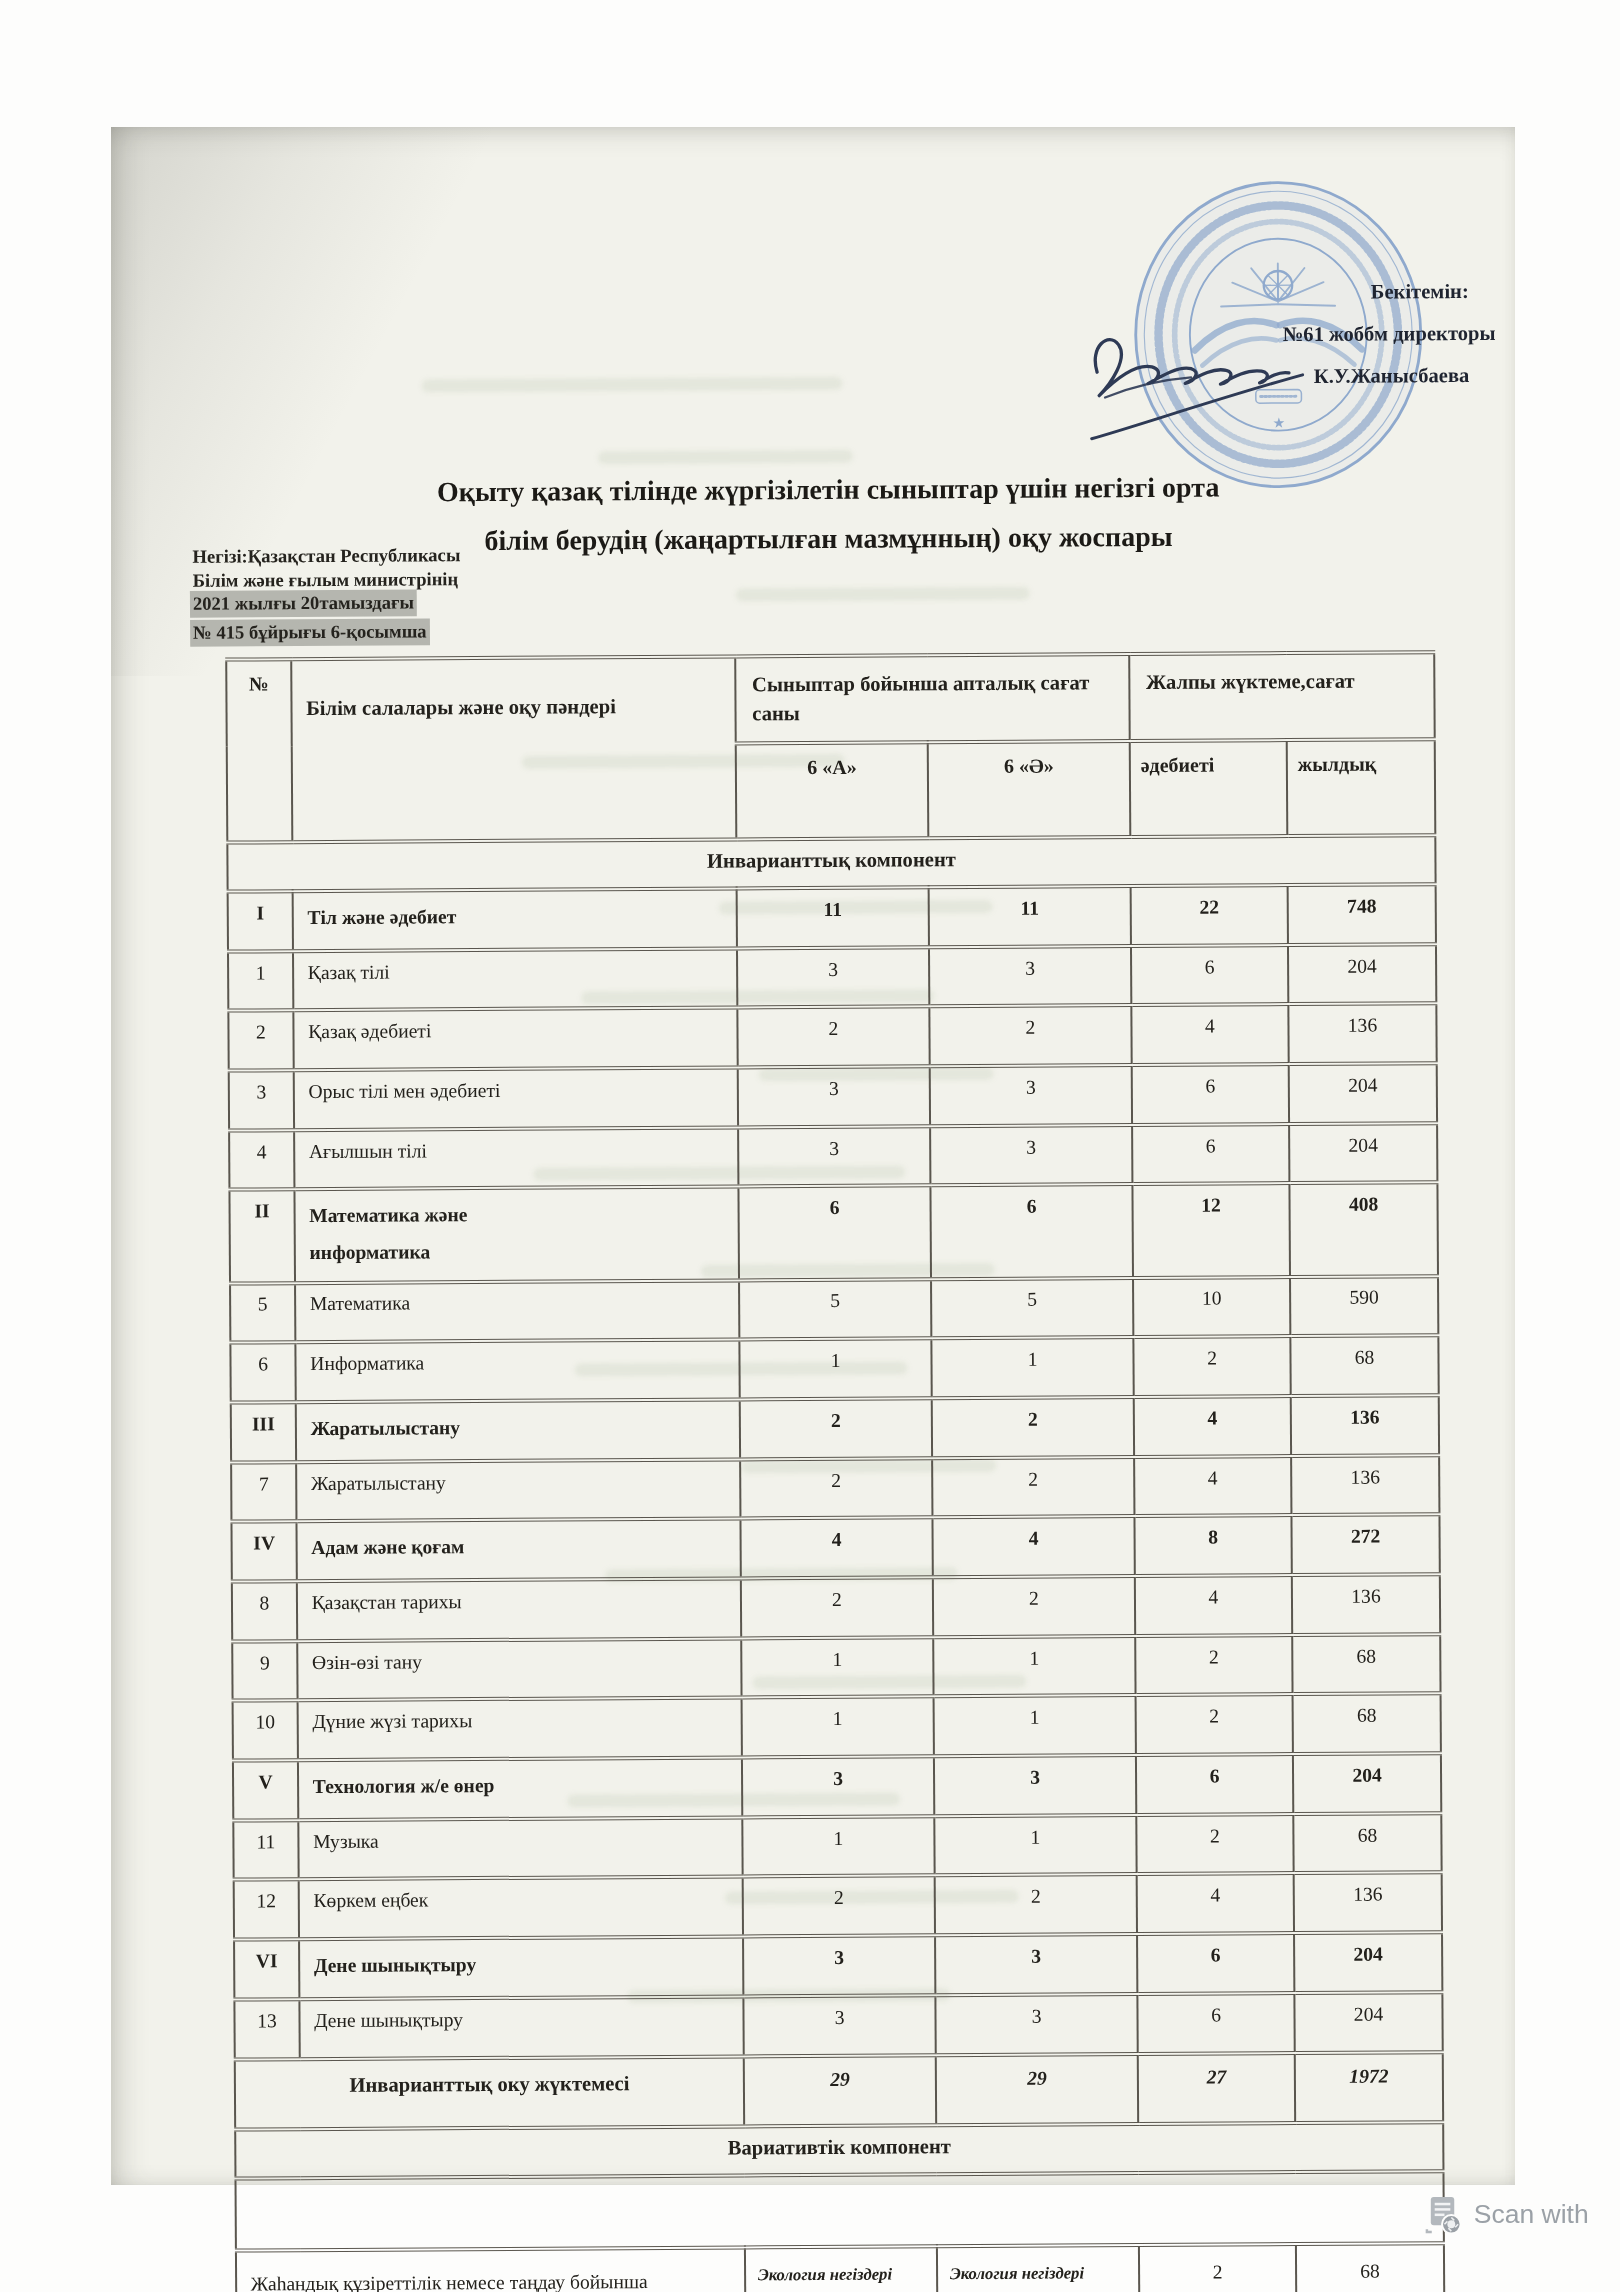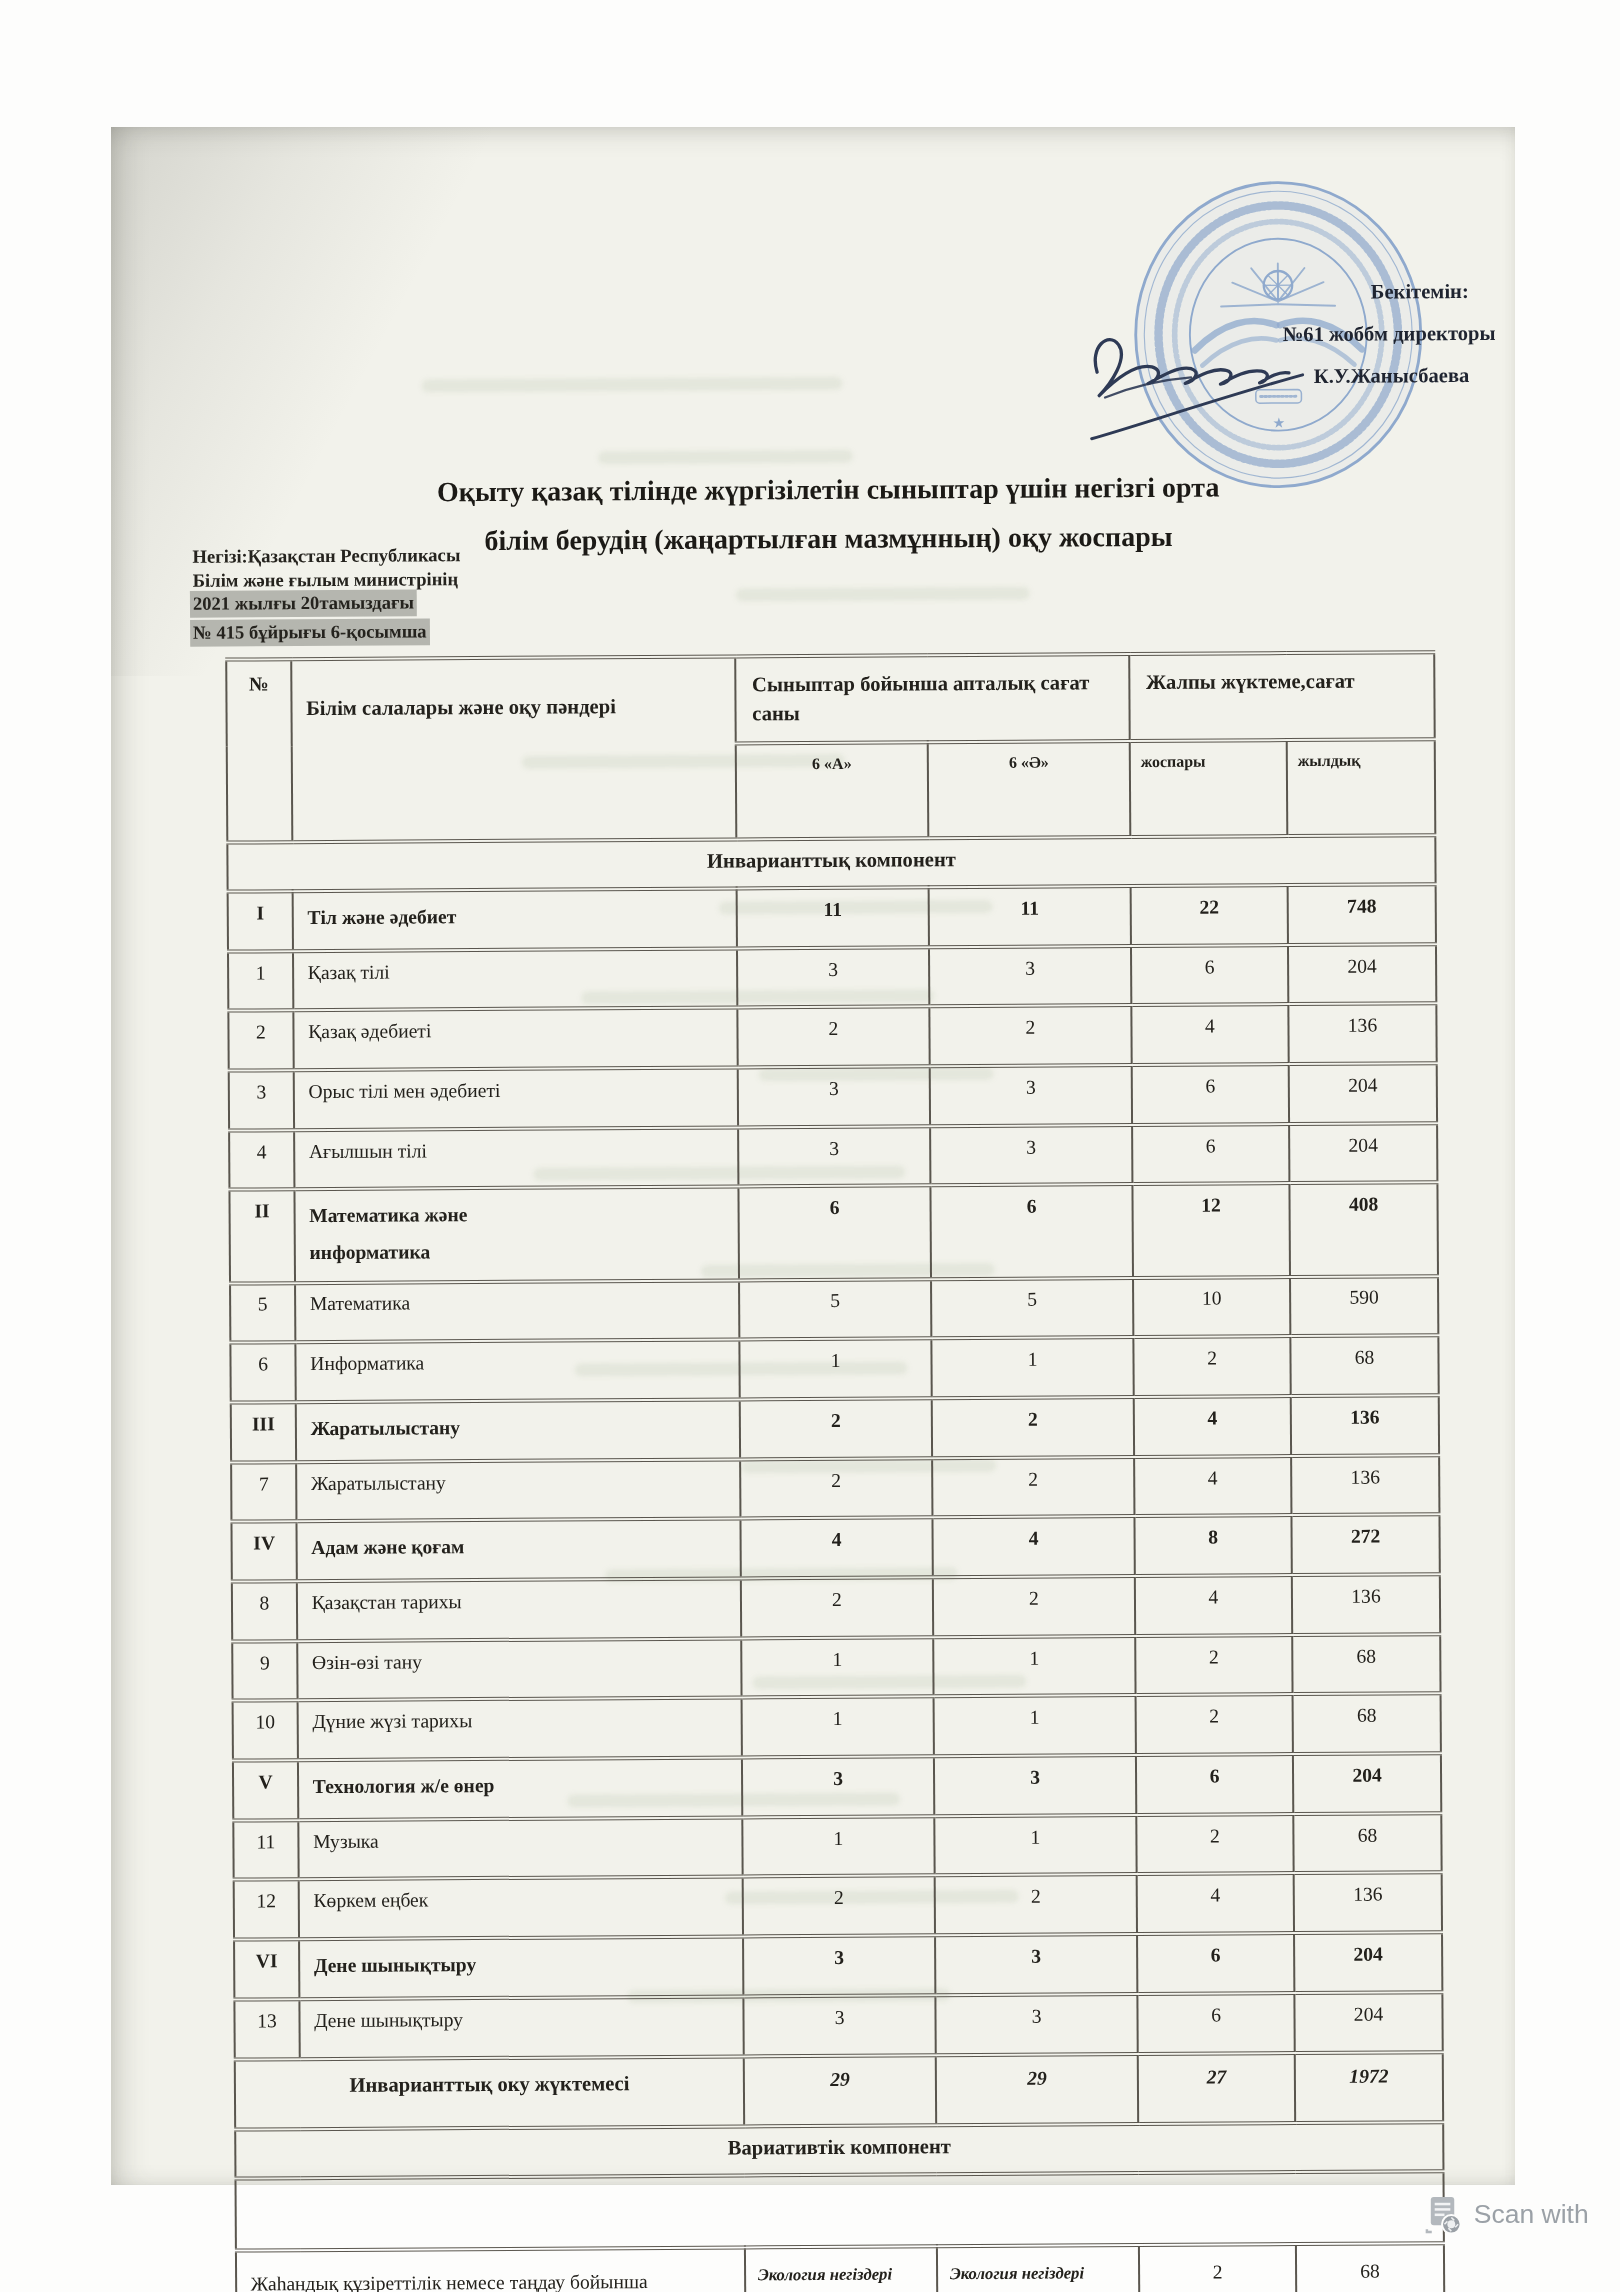--- a/index.html
+++ b/index.html
@@ -36,21 +36,21 @@
   table.plan{position:absolute;left:116px;top:527px;width:1208px;z-index:2;
              border-collapse:collapse;table-layout:fixed;font-size:19.6px;color:#23211c;}
   .plan th,.plan td{border-left:2px solid #5a564e;border-right:2px solid #5a564e;
              border-top:4.9px double #5a564e;border-bottom:4.9px double #5a564e;
              vertical-align:top;padding:6.9px 9.8px 9.8px;line-height:1.3;overflow:hidden;}
   .plan{border:2.9px solid #4c4840;}
   .plan th{font-weight:bold;text-align:left;}
   th.h-num{text-align:center;padding-top:9.8px;font-size:19.6px;}
   th.h-subj{padding-top:33px;padding-left:13.7px;font-size:20.6px;line-height:29px;}
   th.h-group{padding-top:11.8px;padding-left:15.7px;font-size:20.6px;line-height:29px;height:61px;}
-  tr.subhead th{height:73px;padding-top:9.8px;font-size:16px;}
+  tr.subhead th{height:73px;padding-top:9.8px;font-size:20px;}
   th.h-center{text-align:center;}
   th.h-year{font-size:17.6px;}
 
   tr.section td{text-align:center;font-weight:bold;font-size:20.6px;height:33px;padding:5.9px 7.8px;}
   td.c-num{text-align:center;height:39px;}
   td.c-subj{text-align:left;padding-left:13.7px;white-space:pre-line;}
   td.c-val{text-align:center;}
   tr.bold-row td{font-weight:bold;}
   tr.bold-row td.c-subj{line-height:1.85;}
 
@@ -162,21 +162,21 @@
         <thead>
           <tr>
             <th rowspan="2" class="h-num">№</th>
             <th rowspan="2" class="h-subj">Білім салалары және оқу пәндері</th>
             <th colspan="2" class="h-group">Сыныптар бойынша апталық сағат саны</th>
             <th colspan="2" class="h-group">Жалпы жүктеме,сағат</th>
           </tr>
           <tr class="subhead">
             <th class="h-center">6 «А»</th>
             <th class="h-center">6 «Ә»</th>
-            <th>жоспары</th>
+            <th>әдебиеті</th>
             <th class="h-year">жылдық</th>
           </tr>
         </thead>
         <tbody>
           <tr class="section">
             <td colspan="6">Инварианттық компонент</td>
           </tr>
           <tr class="bold-row">
               <td class="c-num">I</td>
               <td class="c-subj">Тіл және әдебиет</td>

